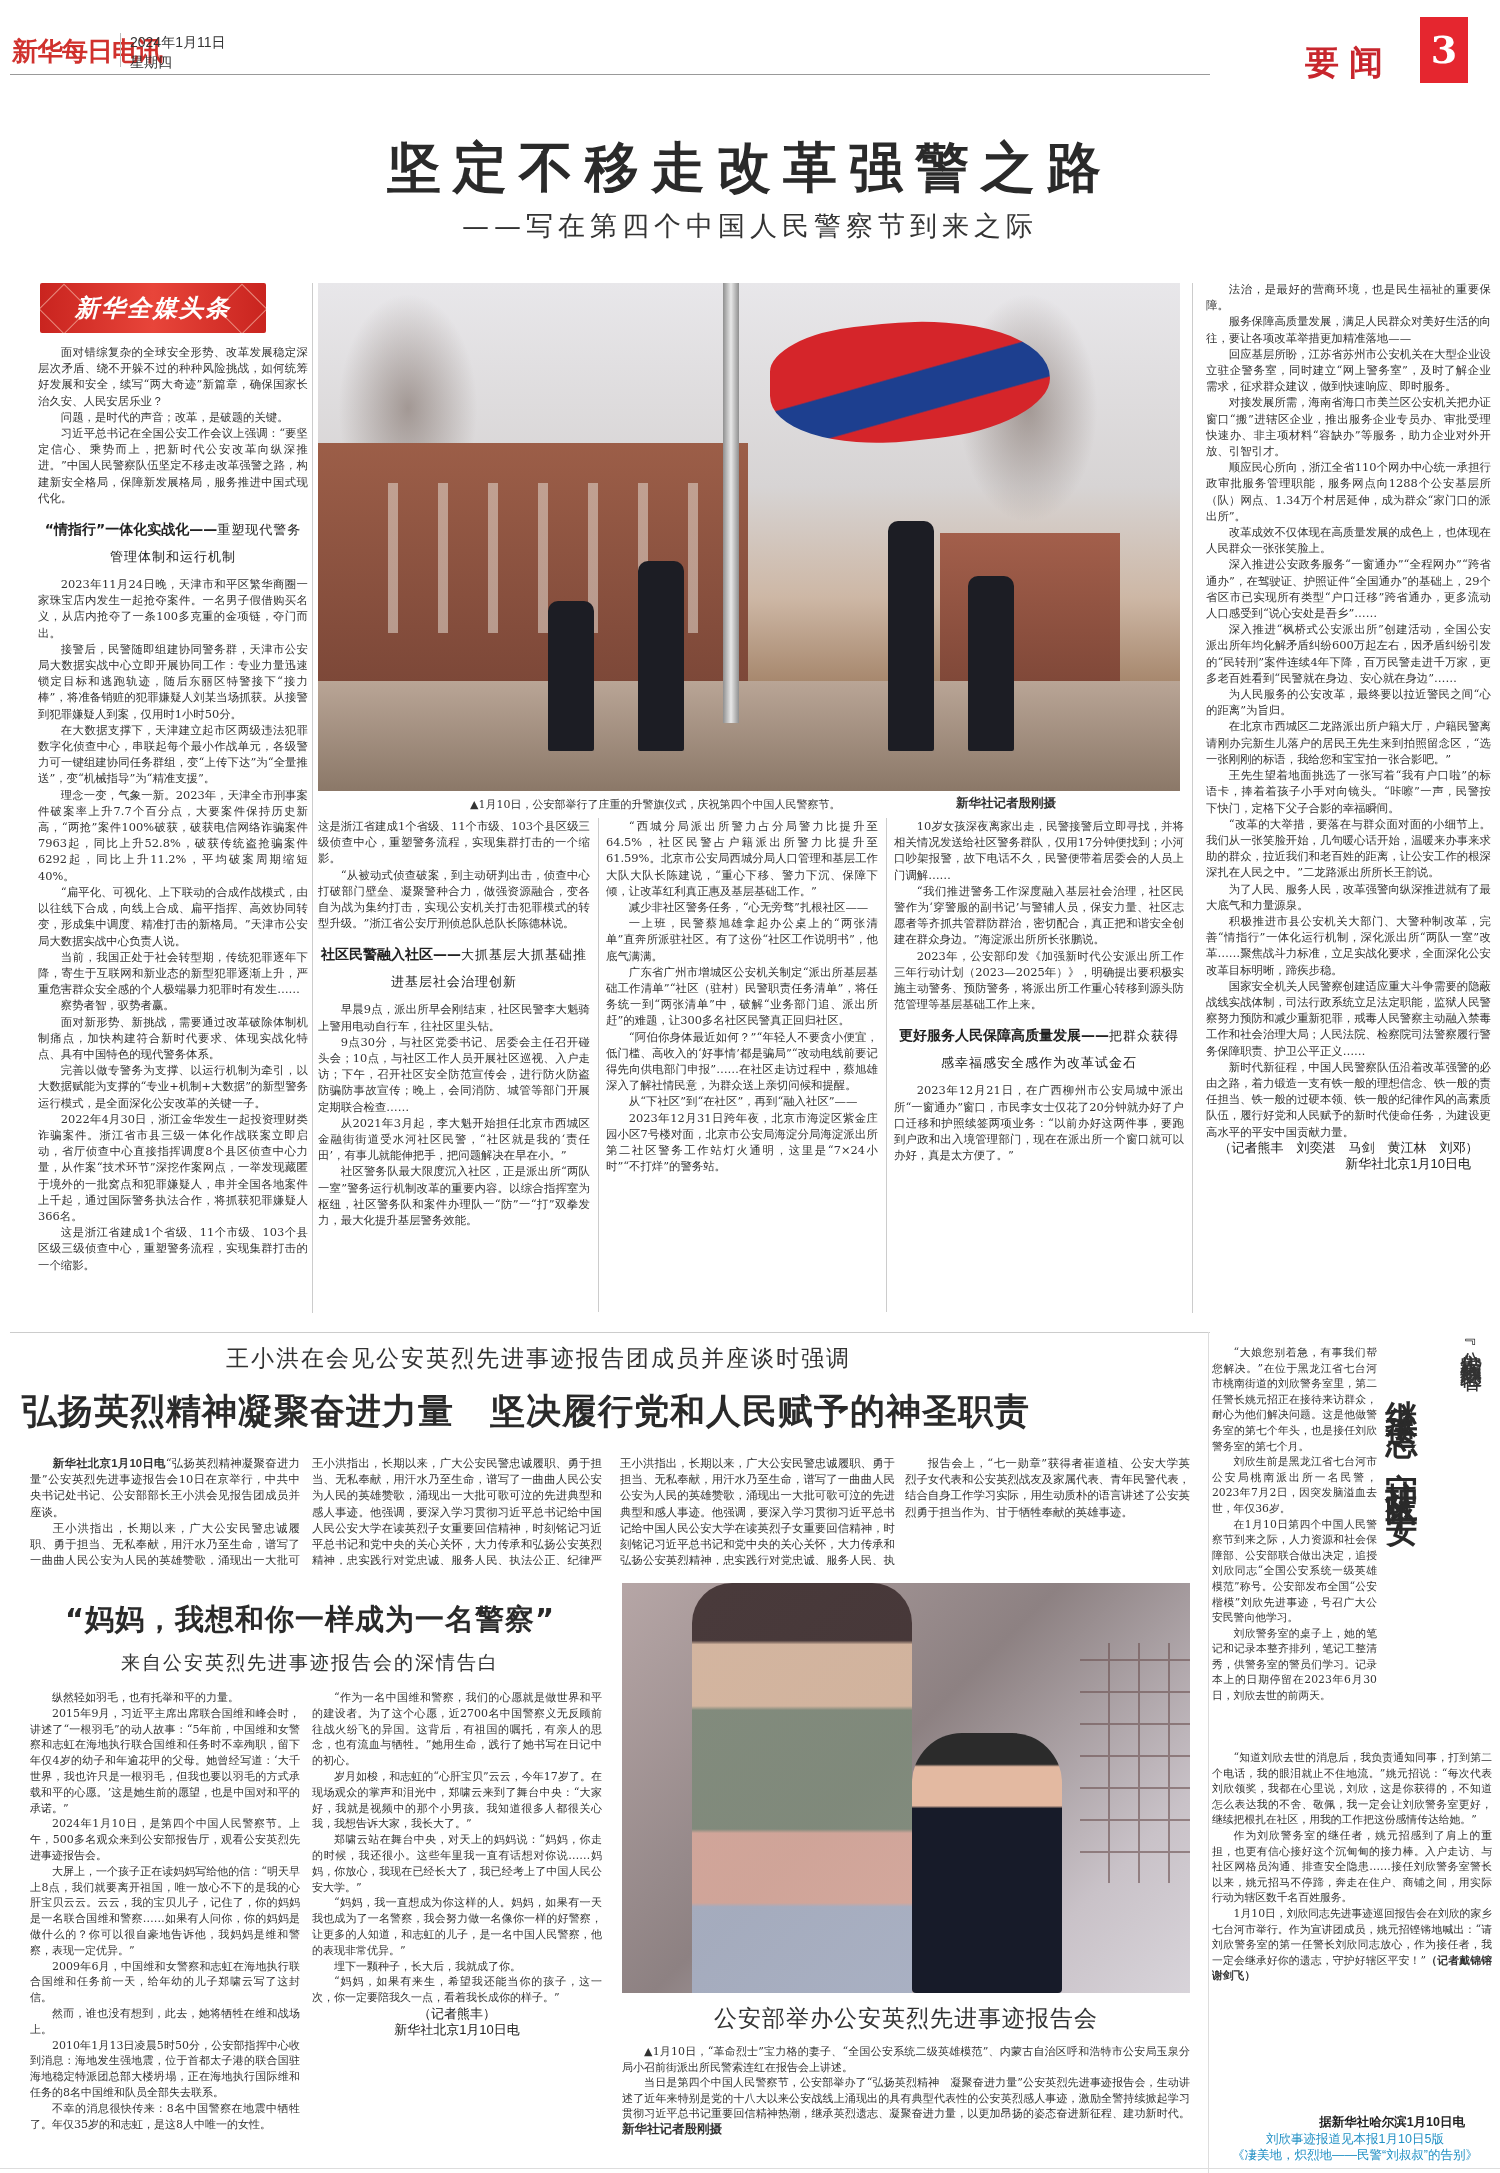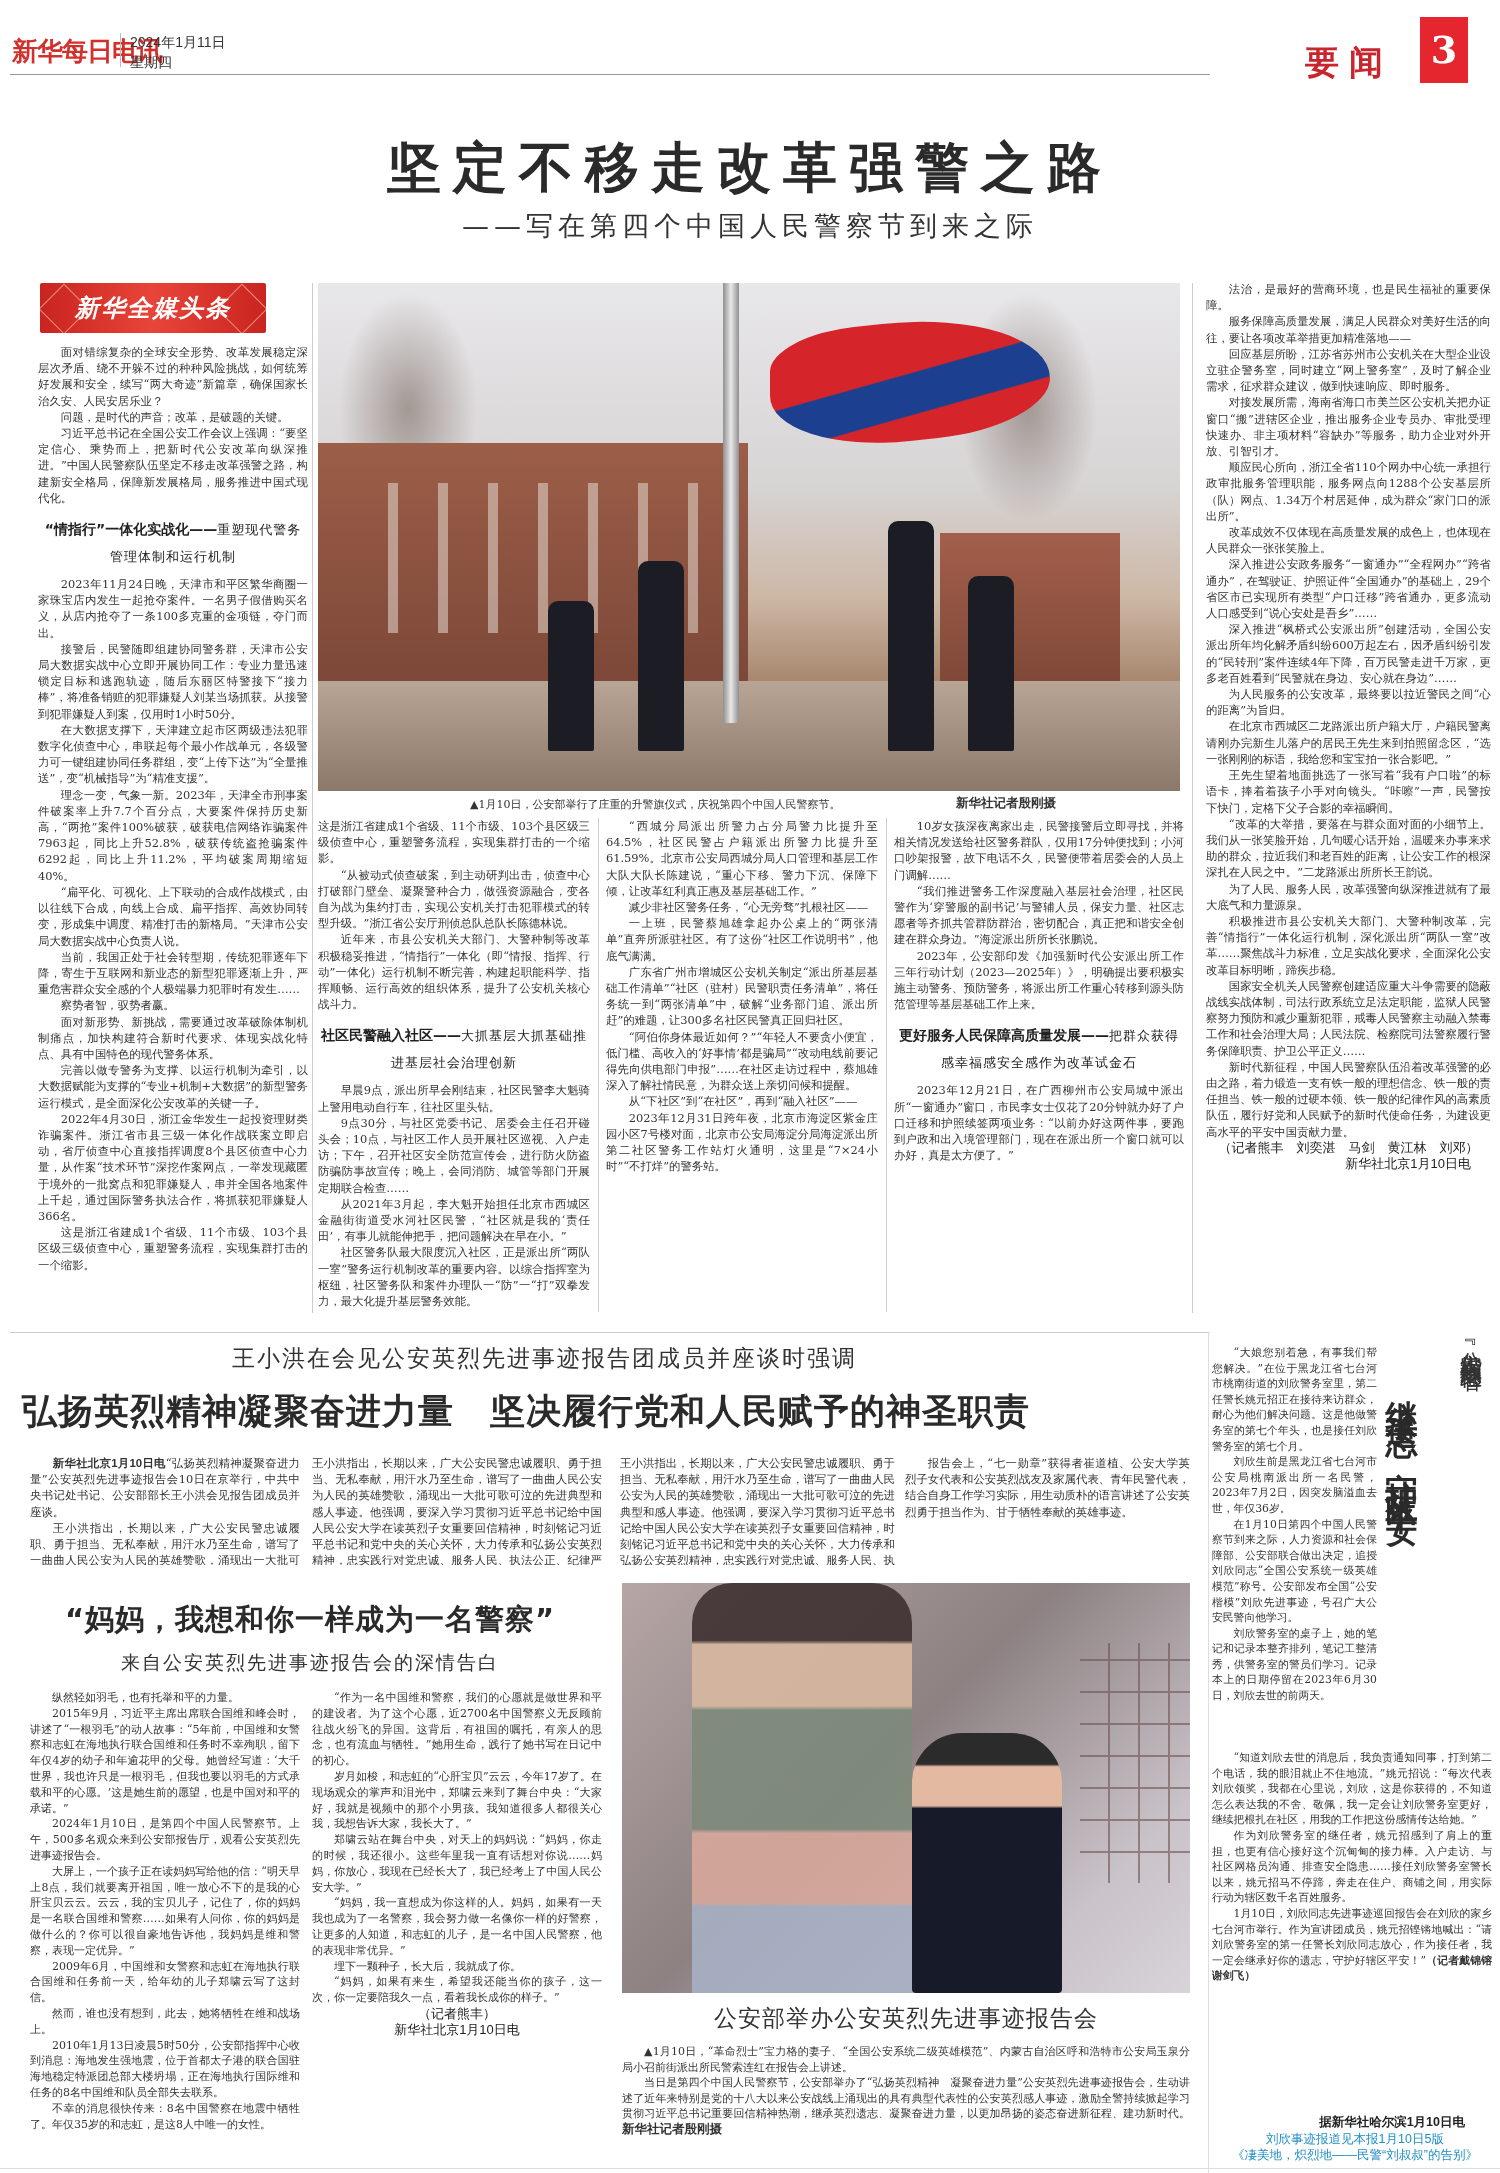--- a/index.html
+++ b/index.html
@@ -36,21 +36,21 @@
   .photo-flag .ground { position: absolute; left: 0; bottom: 0; width: 100%; height: 110px; background: linear-gradient(180deg,#b9a596,#8b7868); }
   .photo-flag .pole { position: absolute; left: 405px; top: 0; width: 16px; height: 440px; background: linear-gradient(90deg,#8f8f8f,#e8e8e8,#8f8f8f); }
   .photo-flag .flag { position: absolute; left: 452px; top: 38px; width: 280px; height: 120px; background: linear-gradient(170deg,#d5252a 0 45%,#1d3f8f 46% 70%,#d5252a 71%); transform: skewY(-6deg); border-radius: 30% 60% 40% 50%; }
   .photo-flag .officer { position: absolute; bottom: 40px; width: 46px; background: #1c1d24; border-radius: 10px 10px 2px 2px; }
   .photo-flag .tree { position: absolute; top: 10px; width: 140px; height: 230px; background: radial-gradient(ellipse at center,rgba(90,70,60,.45),transparent 70%); }
 
   .caption-bar { position: absolute; left: 470px; top: 797px; font-size: 11px; color: #333; }
   .caption-credit { position: absolute; left: 956px; top: 795px; font-family: "Liberation Sans", sans-serif; font-size: 12.5px; font-weight: bold; color: #333; }
 
   .sec-rule { position: absolute; left: 10px; top: 1332px; width: 1200px; height: 1px; background: #ccc; }
-  .kicker2 { position: absolute; left: 72px; top: 1343px; width: 1100px; font-family: "DejaVu Sans", sans-serif; font-size: 23px; letter-spacing: 2px; color: #333; text-align: left; padding-left: 160px; }
+  .kicker2 { position: absolute; left: 66px; top: 1343px; width: 1100px; font-family: "DejaVu Sans", sans-serif; font-size: 23px; letter-spacing: 2px; color: #333; text-align: left; padding-left: 160px; }
   .headline2 { position: absolute; left: 22px; top: 1388px; width: 1180px; font-family: "DejaVu Serif", serif; font-weight: bold; font-size: 35px; letter-spacing: 1px; color: #2a2a2a; white-space: nowrap; }
 
   .headline3 { position: absolute; left: 40px; top: 1600px; width: 540px; text-align: center; font-family: "DejaVu Sans", sans-serif; font-size: 29px; letter-spacing: 1px; color: #2a2a2a; }
   .subhead3 { position: absolute; left: 40px; top: 1650px; width: 540px; text-align: center; font-family: "DejaVu Sans", sans-serif; font-size: 19px; letter-spacing: 2px; color: #333; }
 
   .photo-stage { left: 622px; top: 1583px; width: 568px; height: 410px; background: linear-gradient(135deg,#b6a6a6,#8d8182 45%,#c9c2c8 80%,#d8d4da); }
   .photo-stage .screen-man { position: absolute; left: 70px; top: 0; width: 220px; height: 410px; background: linear-gradient(180deg,#3e2f30 0 14%,#d8b8a0 15% 30%,#7e8a7a 31% 60%,#d7a89b 61% 78%,#a7b0c4 79%); border-radius: 40px 40px 0 0; opacity: .9; }
   .photo-stage .speaker { position: absolute; left: 290px; top: 150px; width: 150px; height: 260px; background: linear-gradient(180deg,#2b2b2b 0 12%,#e3b9a1 13% 28%,#171b29 29%); border-radius: 50px 50px 4px 4px; }
   .photo-stage .grid { position: absolute; right: 0; top: 60px; width: 110px; height: 240px; background: repeating-linear-gradient(0deg,transparent 0 30px,#6d5252 30px 32px), repeating-linear-gradient(90deg,transparent 0 28px,#6d5252 28px 30px); opacity: .6; }
   .caption3-title { position: absolute; left: 622px; top: 2003px; width: 568px; text-align: center; font-family: "DejaVu Sans", sans-serif; font-size: 23px; letter-spacing: 1px; color: #333; }
@@ -116,21 +116,20 @@
   <div class="officer" style="left:320px; height:190px;"></div>
   <div class="officer" style="left:570px; height:230px;"></div>
   <div class="officer" style="left:650px; height:175px;"></div>
 </div>
 <div class="caption-bar">▲1月10日，公安部举行了庄重的升警旗仪式，庆祝第四个中国人民警察节。</div>
 <div class="caption-credit">新华社记者殷刚摄</div>
 
 <div class="col" style="left:318px; top:818px; width:272px; height:494px;">
   <p style="text-indent:0">这是浙江省建成1个省级、11个市级、103个县区级三级侦查中心，重塑警务流程，实现集群打击的一个缩影。</p>
   <p>“从被动式侦查破案，到主动研判出击，侦查中心打破部门壁垒、凝聚警种合力，做强资源融合，变各自为战为集约打击，实现公安机关打击犯罪模式的转型升级。”浙江省公安厅刑侦总队总队长陈德林说。</p>
-  <p>近年来，市县公安机关大部门、大警种制等改革积极稳妥推进，“情指行”一体化（即“情报、指挥、行动”一体化）运行机制不断完善，构建起职能科学、指挥顺畅、运行高效的组织体系，提升了公安机关核心战斗力。</p>
   <div class="sub"><span>社区民警融入社区——</span><span class="light">大抓基层大抓基础推进基层社会治理创新</span></div>
   <p>早晨9点，派出所早会刚结束，社区民警李大魁骑上警用电动自行车，往社区里头钻。</p>
   <p>9点30分，与社区党委书记、居委会主任召开碰头会；10点，与社区工作人员开展社区巡视、入户走访；下午，召开社区安全防范宣传会，进行防火防盗防骗防事故宣传；晚上，会同消防、城管等部门开展定期联合检查……</p>
   <p>从2021年3月起，李大魁开始担任北京市西城区金融街街道受水河社区民警，“社区就是我的‘责任田’，有事儿就能伸把手，把问题解决在早在小。”</p>
   <p>社区警务队最大限度沉入社区，正是派出所“两队一室”警务运行机制改革的重要内容。以综合指挥室为枢纽，社区警务队和案件办理队一“防”一“打”双拳发力，最大化提升基层警务效能。</p>
 </div>
 <div class="vrule" style="left:598px; top:818px; height:494px;"></div>
 
 <div class="col" style="left:606px; top:818px; width:272px; height:494px;">
   <p>“西城分局派出所警力占分局警力比提升至64.5%，社区民警占户籍派出所警力比提升至61.59%。北京市公安局西城分局人口管理和基层工作大队大队长陈建说，“重心下移、警力下沉、保障下倾，让改革红利真正惠及基层基础工作。”</p>

